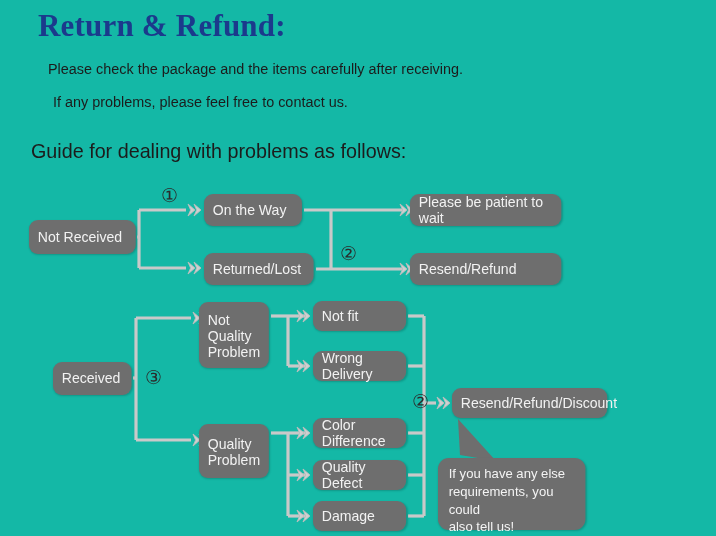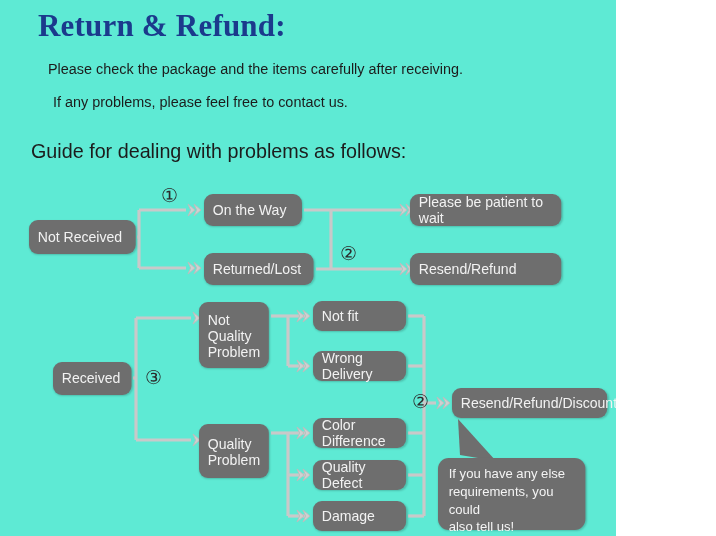--- a/index.html
+++ b/index.html
@@ -6,23 +6,23 @@
   html, body {
     margin: 0;
     padding: 0;
     background: #ffffff;
   }
   body {
     font-family: "Liberation Sans", sans-serif;
   }
   #page {
     position: relative;
-    width: 616px;
+    width: 716px;
     height: 536px;
-    background: #5eead4;
+    background: #14b8a6;
     overflow: hidden;
   }
 
   
   #title {
     position: absolute;
     left: 38px;
     top: 8px;
     font-family: "Liberation Serif", "DejaVu Serif", serif;
     font-weight: bold;

